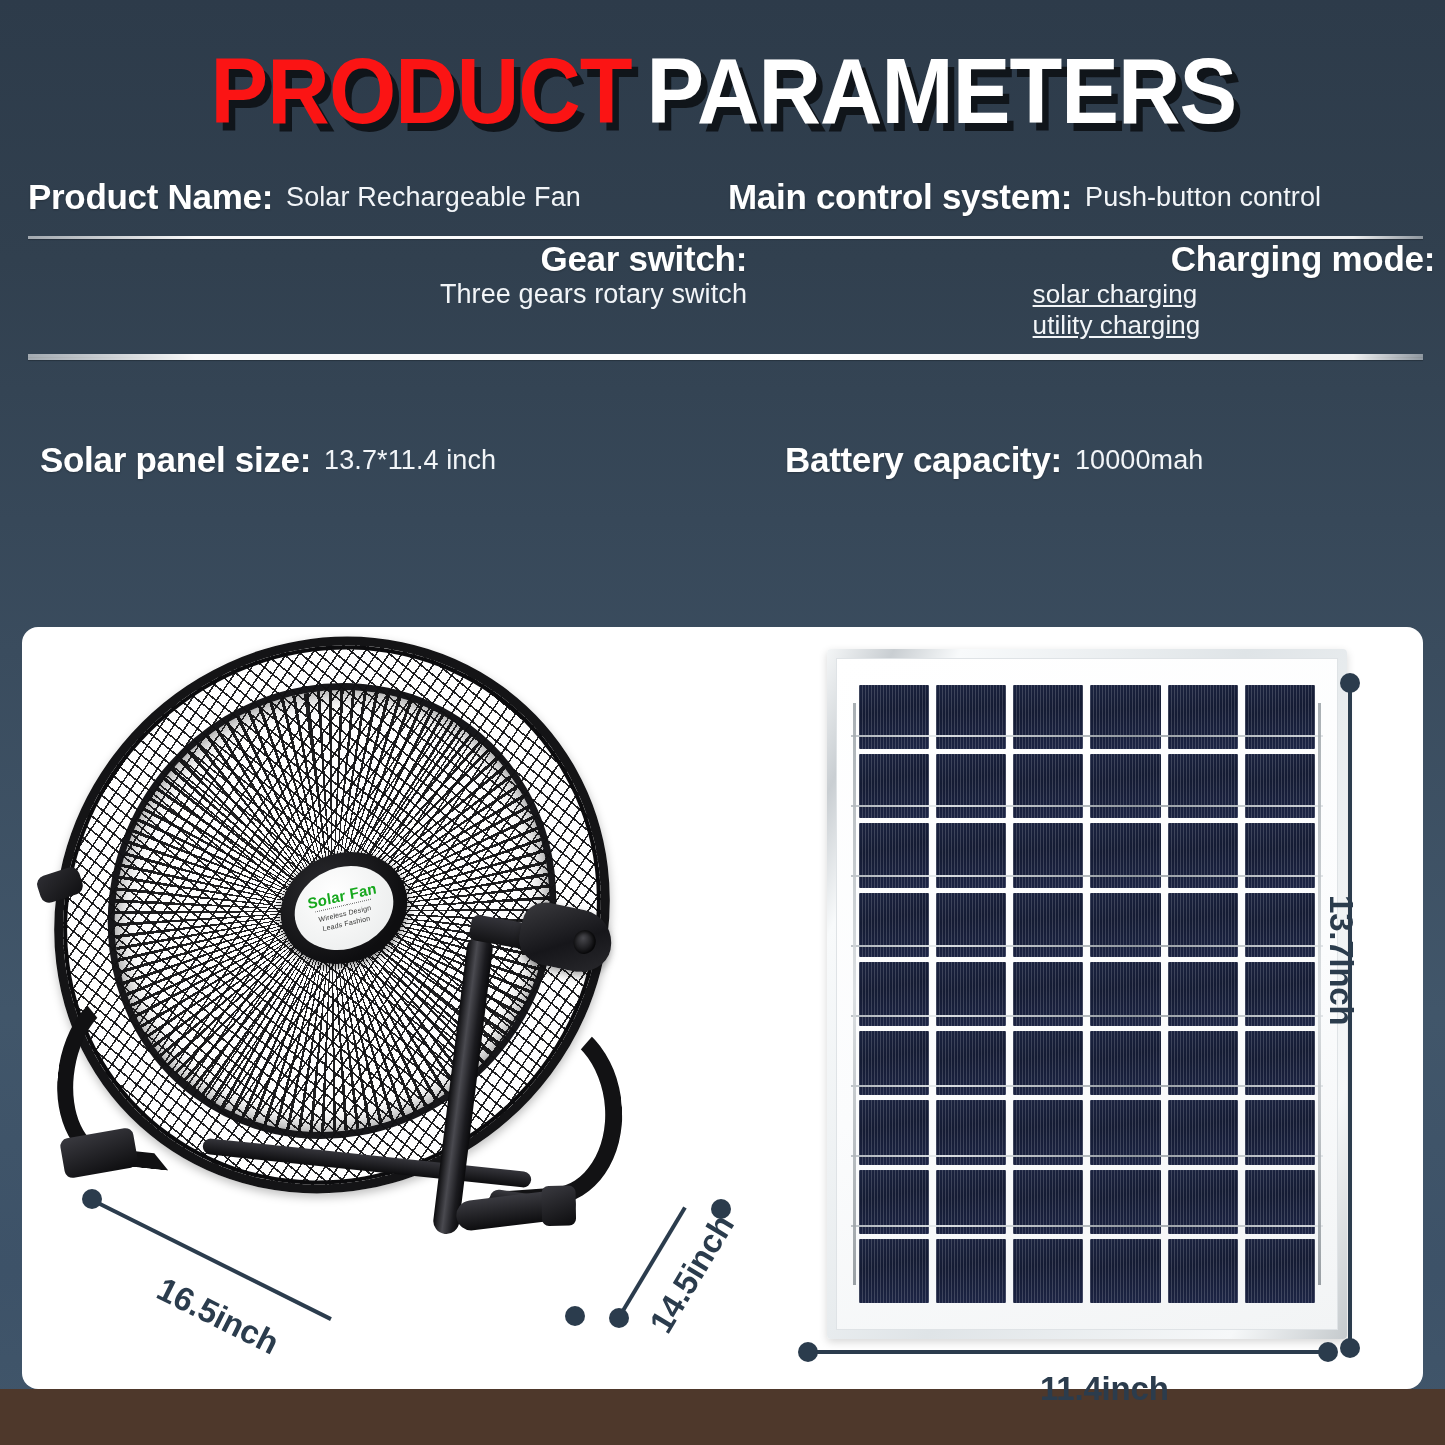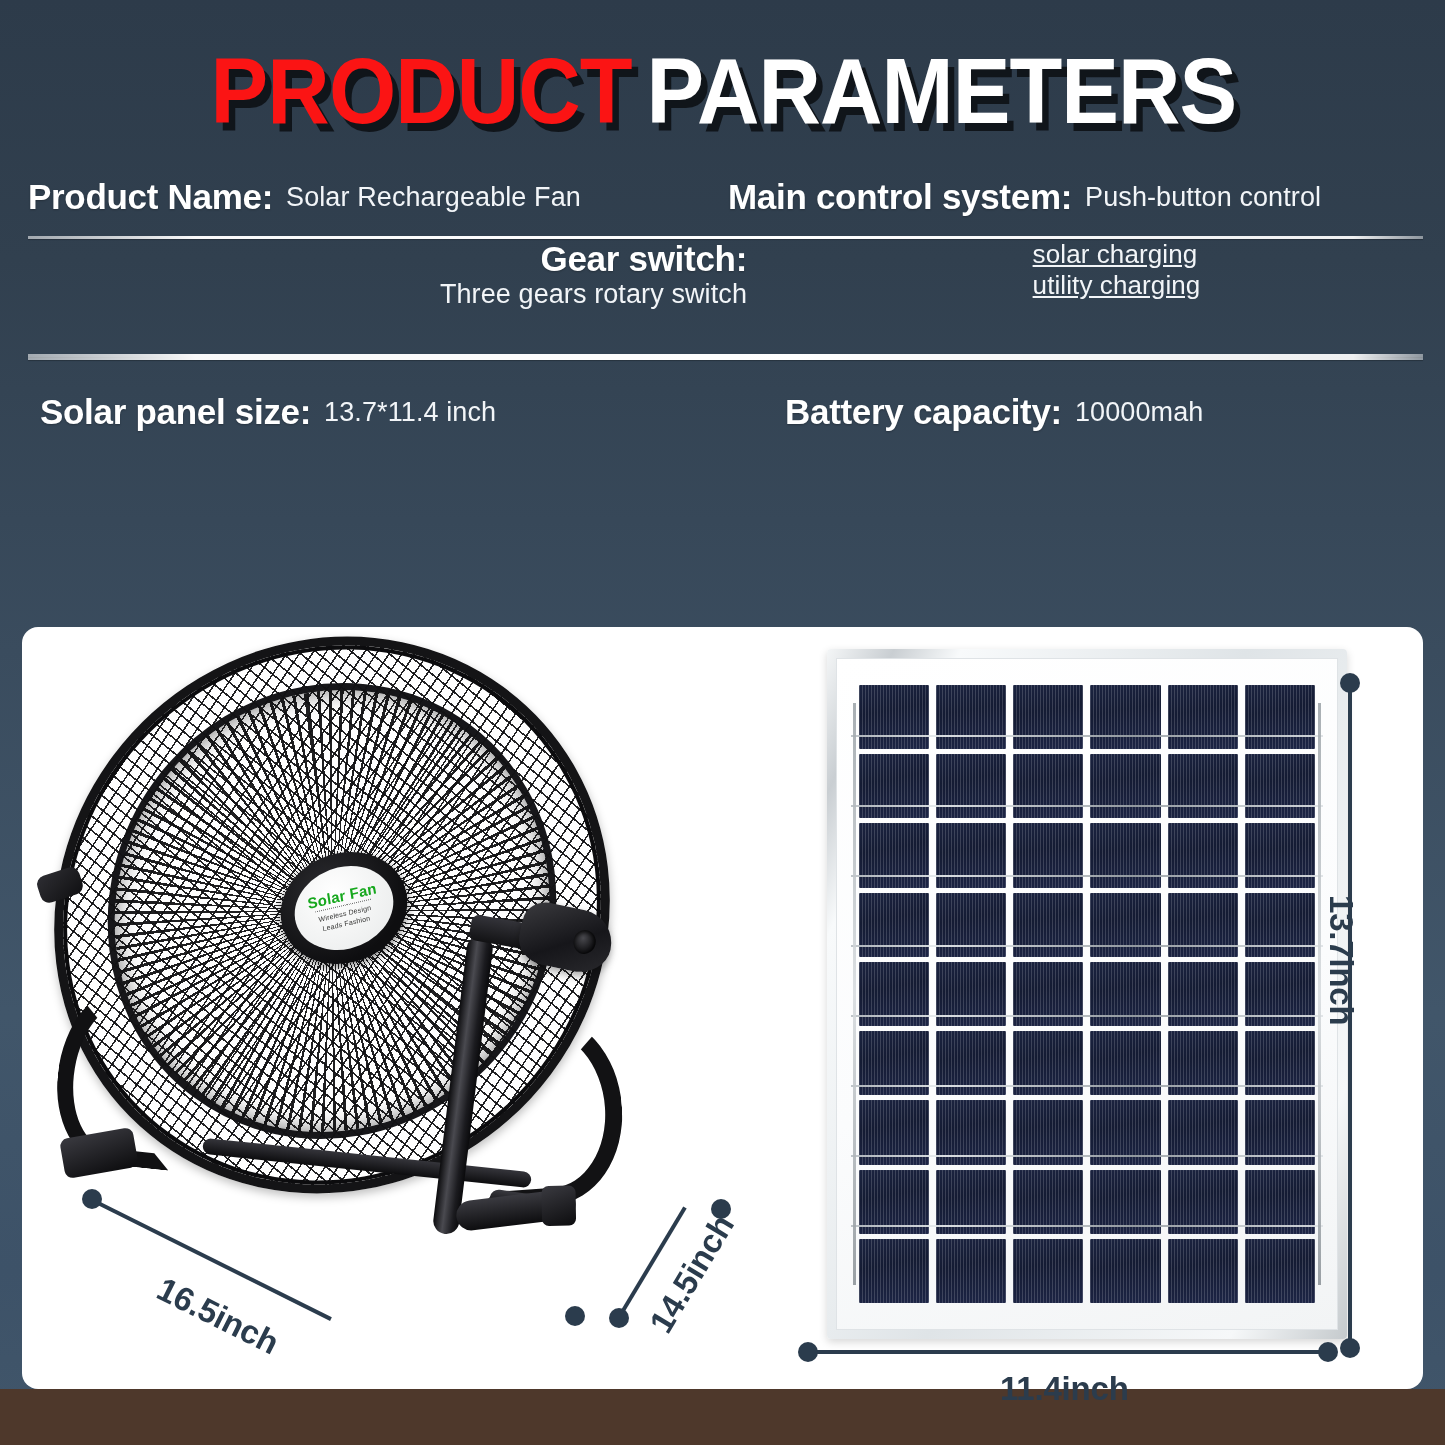--- a/index.html
+++ b/index.html
@@ -105,21 +105,21 @@
     text-decoration: underline;
   }
 
   .row-h1 { height: 78px; align-items: center; }
   .row-h1 .spec-cell { height: 78px; align-items: center; }
   .row-h2 { height: 115px; }
   .row-h2 .spec-cell { height: 115px; align-items: flex-end; flex-direction: column; }
   .row-h3 { height: 108px; }
   .row-h3 .spec-cell { height: 108px; align-items: center; }
   .row-h4 { height: 104px; }
-  .row-h4 .spec-cell { height: 104px; align-items: center; }
+  .row-h4 .spec-cell { height: 104px; align-items: center; margin-top: 48px; }
 
   .divider {
     height: 3px;
     margin: 0 22px 0 28px;
     background: linear-gradient(90deg,
         rgba(255,255,255,0.55) 0%,
         rgba(255,255,255,0.97) 12%,
         #ffffff 55%,
         rgba(255,255,255,0.92) 95%,
         rgba(255,255,255,0.45) 100%);
@@ -475,21 +475,21 @@
     transform-origin: left top;
     transform: rotate(90deg);
   }
   
   .dim-114-line {
     left: 810px; top: 1350px;
     width: 520px; height: 4px;
   }
   .dim-114-dot-a { left: 798px; top: 1342px; }
   .dim-114-dot-b { left: 1318px; top: 1342px; }
-  .dim-114-text { left: 1000px; top: 1370px; }
+  .dim-114-text { left: 1040px; top: 1370px; }
 </style>
 </head>
 <body>
 
 <div class="page">
 
   <div class="title-wrap">
     <span class="title">
       <span class="w1">PRODUCT</span><span class="w2">PARAMETERS</span>
     </span>
@@ -508,20 +508,21 @@
       </div>
     </div>
     <div class="divider"></div>
 
     <div class="spec-row row-h2">
       <div class="spec-cell left">
         <span class="spec-label">Gear switch:</span>
         <span class="spec-value">Three gears rotary switch</span>
       </div>
       <div class="spec-cell right">
+        <span class="spec-label">Charging mode:</span>
         <span class="spec-value two-line">
           <span>solar charging</span><br>
           <span>utility charging</span>
         </span>
       </div>
     </div>
     <div class="divider"></div>
 
     <div class="divider"></div>
 

